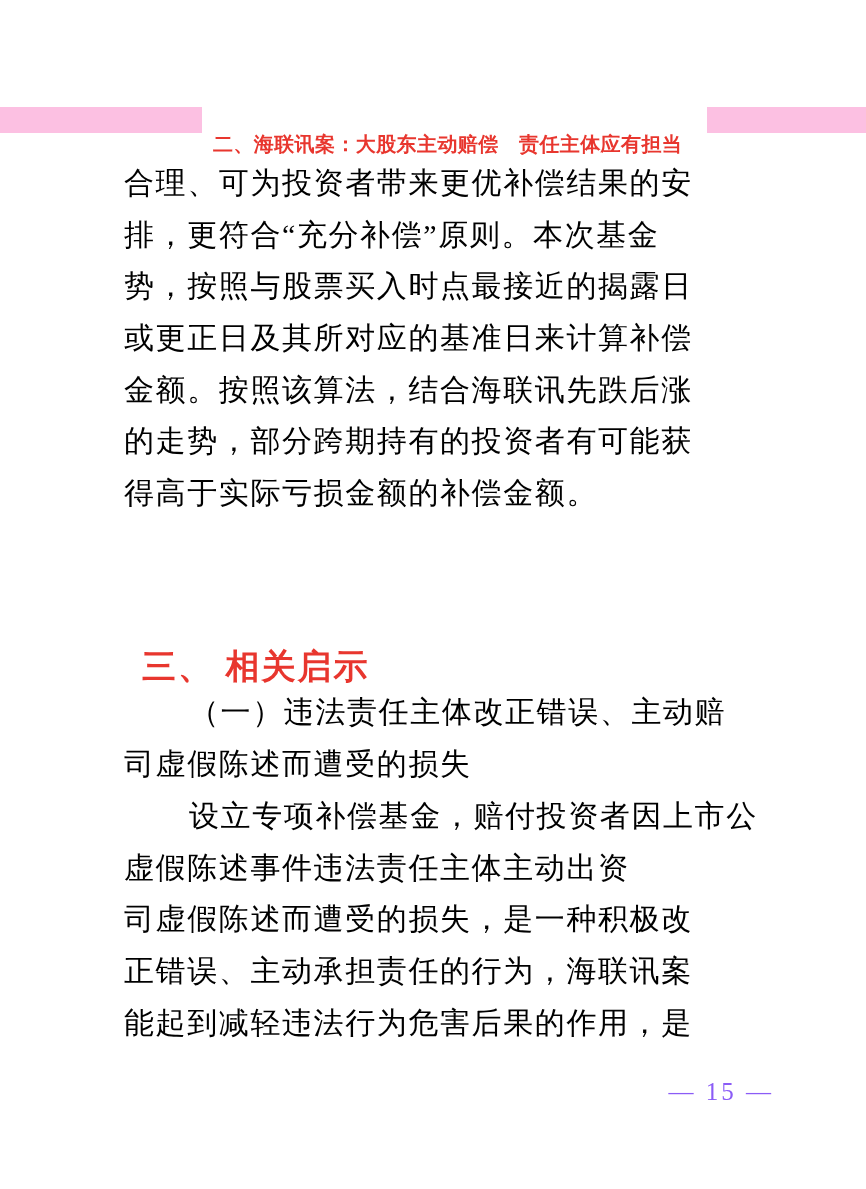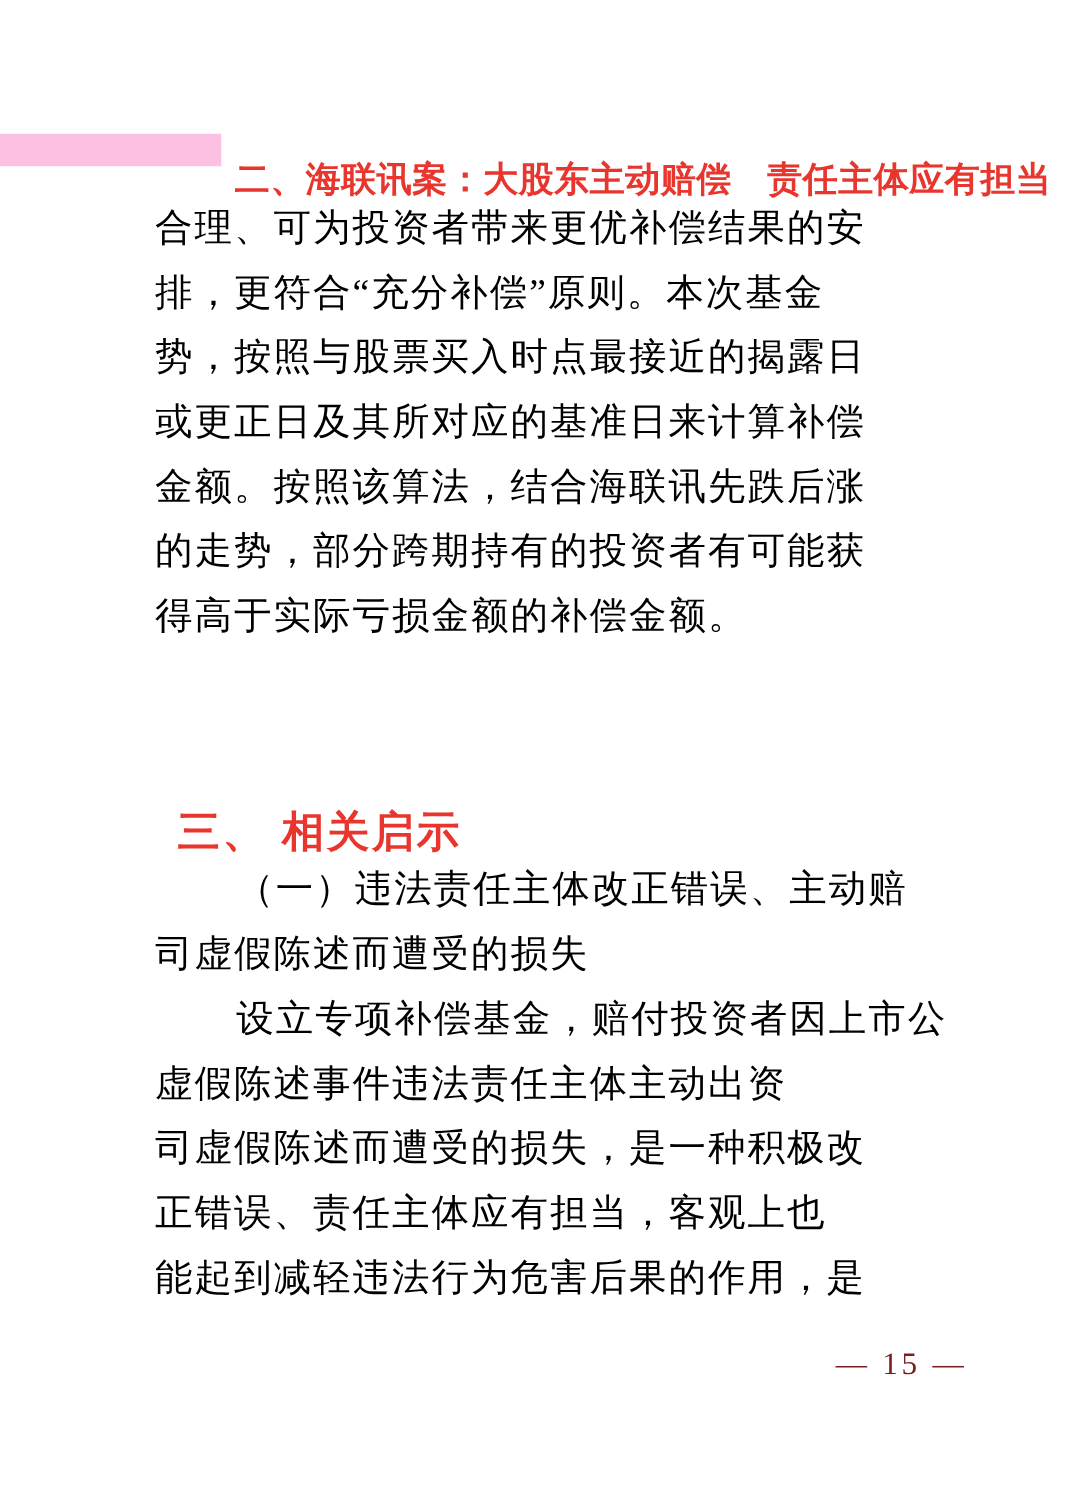--- a/index.html
+++ b/index.html
@@ -32,21 +32,21 @@
   }
   .band-seg.left  { width: 202px; }
   .band-seg.right { flex: 1; }
   .band-title {
     display: flex;
     align-items: center;
     white-space: nowrap;
     padding: 0 25px 0 11px;
     font-family: "Liberation Sans", sans-serif;
     font-weight: bold;
-    font-size: 28px;
+    font-size: 20px;
     letter-spacing: 0.4px;
     color: var(--accent_red, #e8362e);
     margin-top: 37px;
   }
 
   
   .content {
     position: absolute;
     left: 124px;
     top: 0;
@@ -84,21 +84,21 @@
   .indent-first .text-line:first-child { text-indent: 65px; }
 
   
   .footer {
     position: absolute;
     top: 1078px;
     right: 92px;
     font-family: "Liberation Serif", serif;
     font-size: 25px;
     letter-spacing: 3px;
-    color: #7f1d1d;
+    color: #8b5cf6;
     white-space: nowrap;
   }
 </style>
 </head>
 <body>
 
 <div class="page">
 
   <div class="header-band">
     <div class="band-seg left"></div>
@@ -122,21 +122,21 @@
 
     <div class="para para-subsection indent-first">
         <div class="text-line">（一）违法责任主体改正错误、主动赔</div>
         <div class="text-line">司虚假陈述而遭受的损失</div>
       </div>
 
     <div class="para para-main indent-first">
         <div class="text-line">设立专项补偿基金，赔付投资者因上市公</div>
         <div class="text-line">虚假陈述事件违法责任主体主动出资</div>
         <div class="text-line">司虚假陈述而遭受的损失，是一种积极改</div>
-        <div class="text-line">正错误、责任主体应有担当，客观上也</div>
+        <div class="text-line">正错误、主动承担责任的行为，海联讯案</div>
         <div class="text-line">能起到减轻违法行为危害后果的作用，是</div>
       </div>
 
   </div>
 
   <div class="footer">— 15 —</div>
 
 </div>
 
 </body></html>

